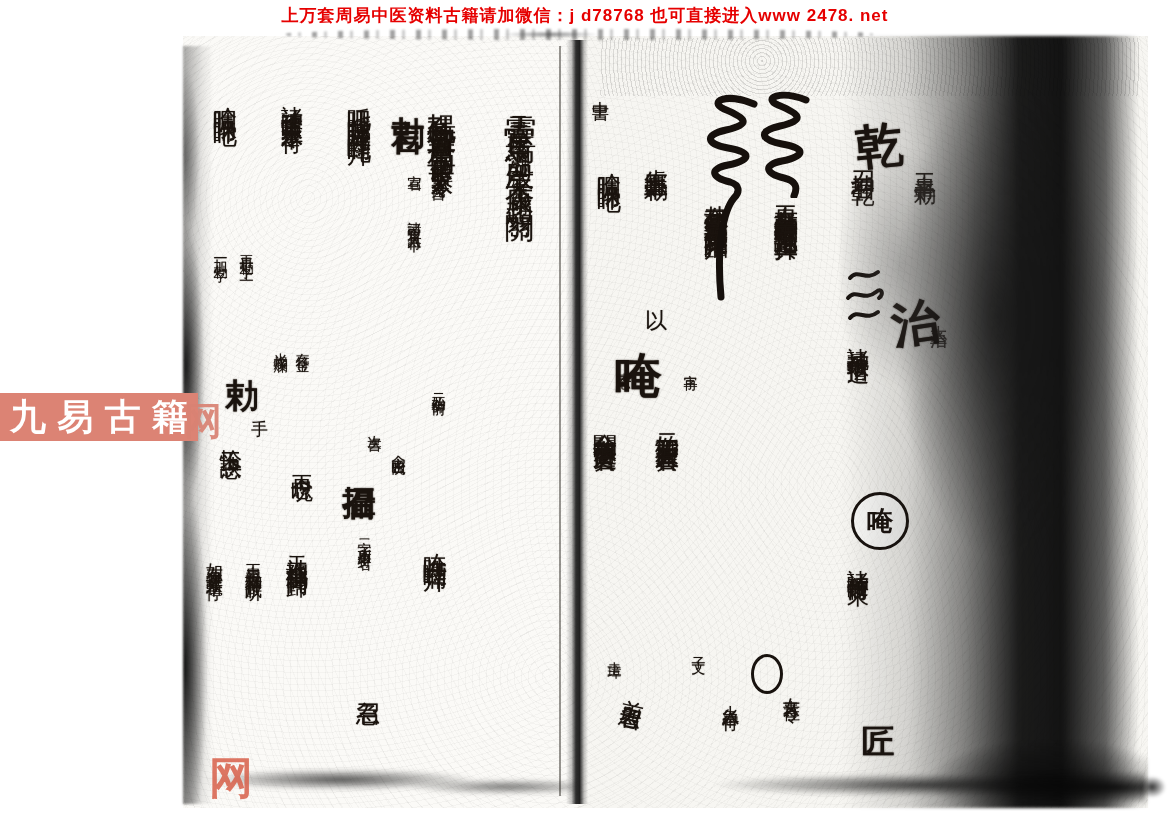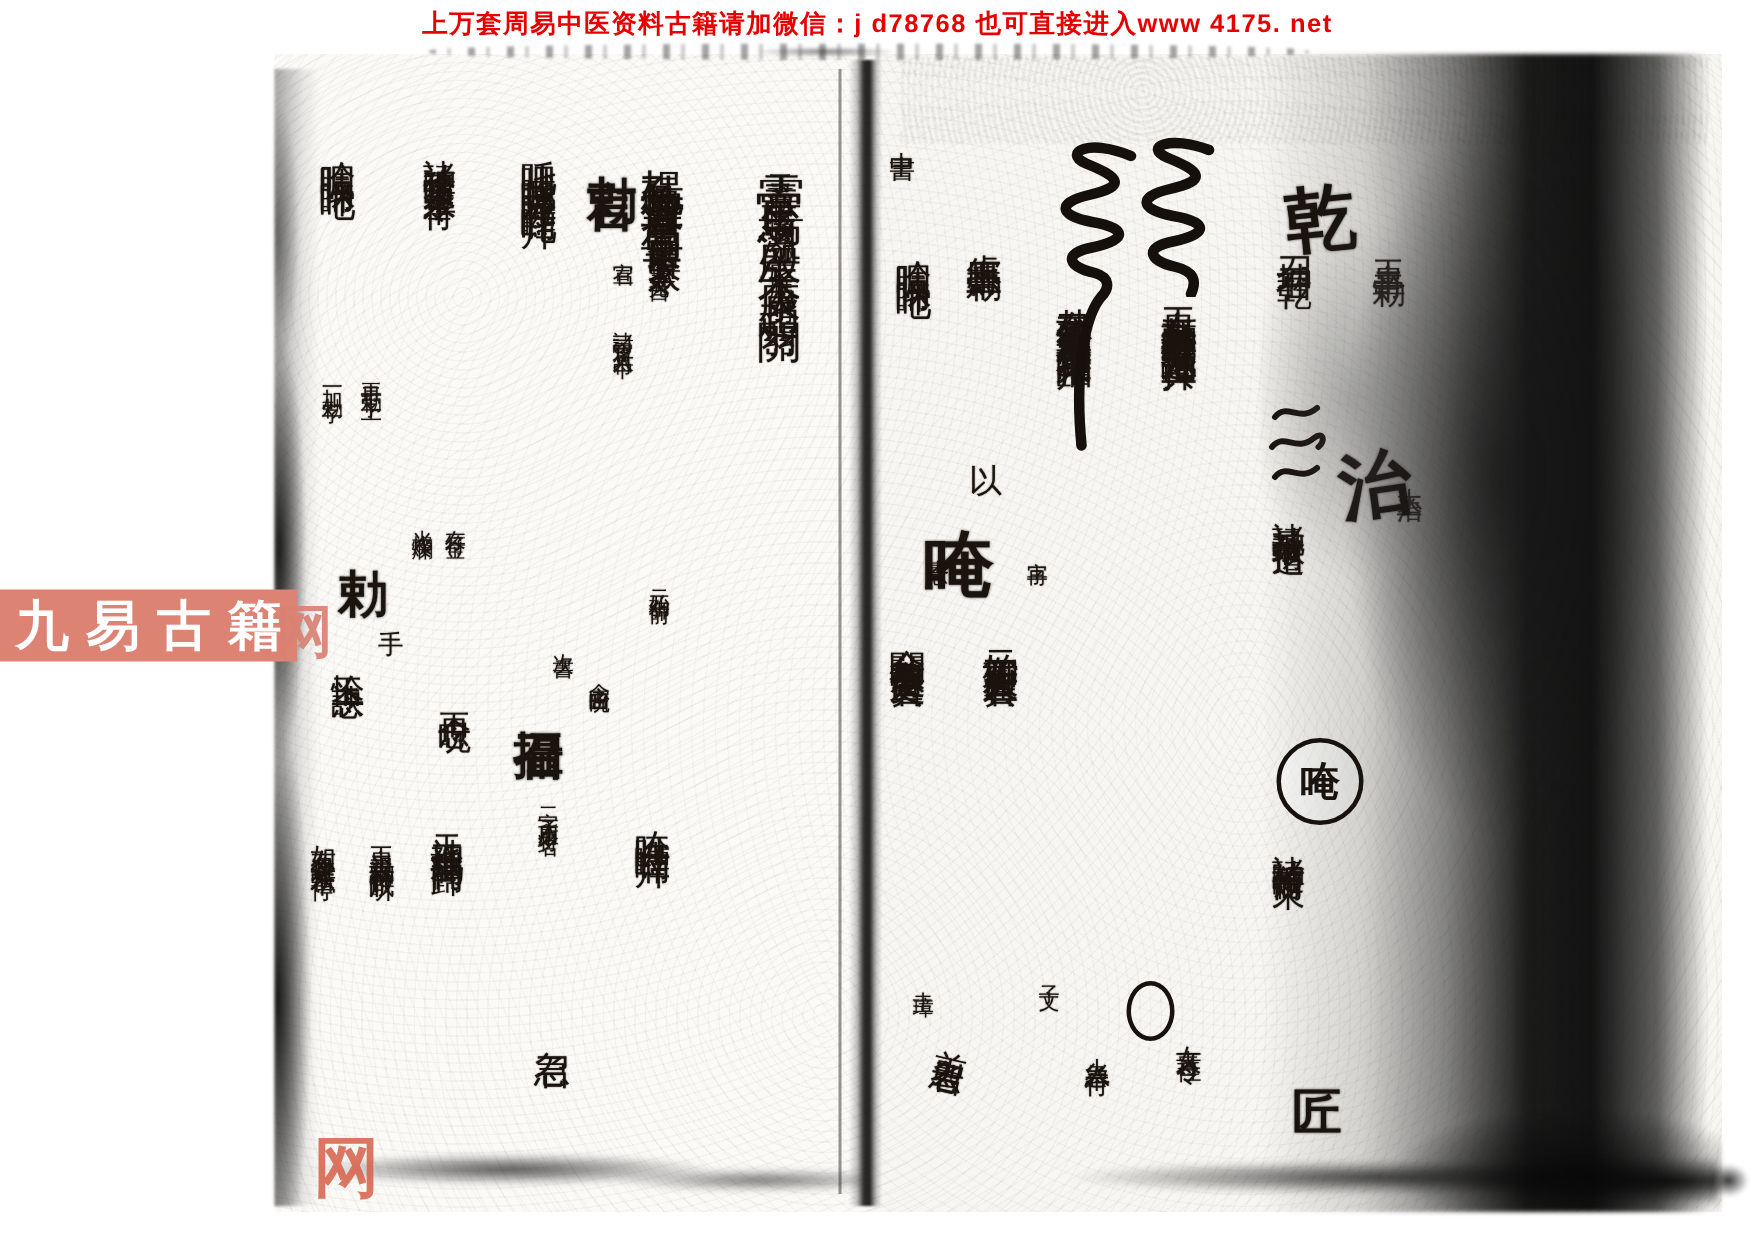--- a/index.html
+++ b/index.html
@@ -78,21 +78,21 @@
         font-size:38px;color:#d98273;}
   .wm-corner{position:absolute;left:209px;top:749px;z-index:8;opacity:.85;
         font-family:"Liberation Sans","DejaVu Sans",sans-serif;font-weight:700;
         font-size:44px;color:#d8604a;}
 </style>
 </head>
 <body>
 
 <div class="canvas">
 
-  <div class="ad">上万套周易中医资料古籍请加微信：j d78768 也可直接进入www 4175. net</div>
+  <div class="ad">上万套周易中医资料古籍请加微信：j d78768 也可直接进入www 2478. net</div>
   <div class="speckle-top"></div>
 
   <div class="book"></div>
   <div class="page-left"></div>
   <div class="page-right"></div>
   <div class="paper-noise"></div>
   <div class="speckle-tr"></div>
 
   <div id="ms-layer">
       <div class="vcol" style="left: 850px; top: 84px; transform: rotate(-6deg);"><span class="bold-ink" style="font-size: 48px;">乾</span></div>

